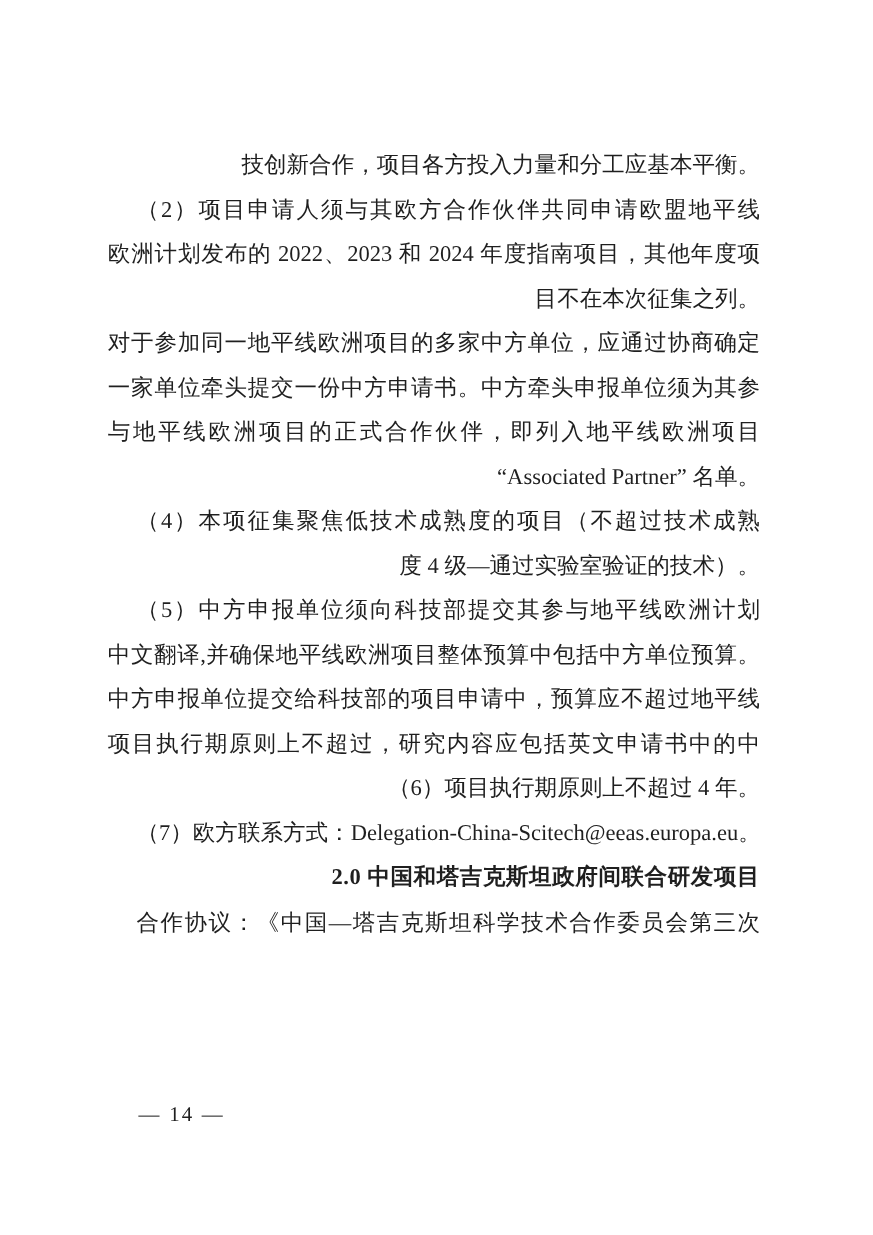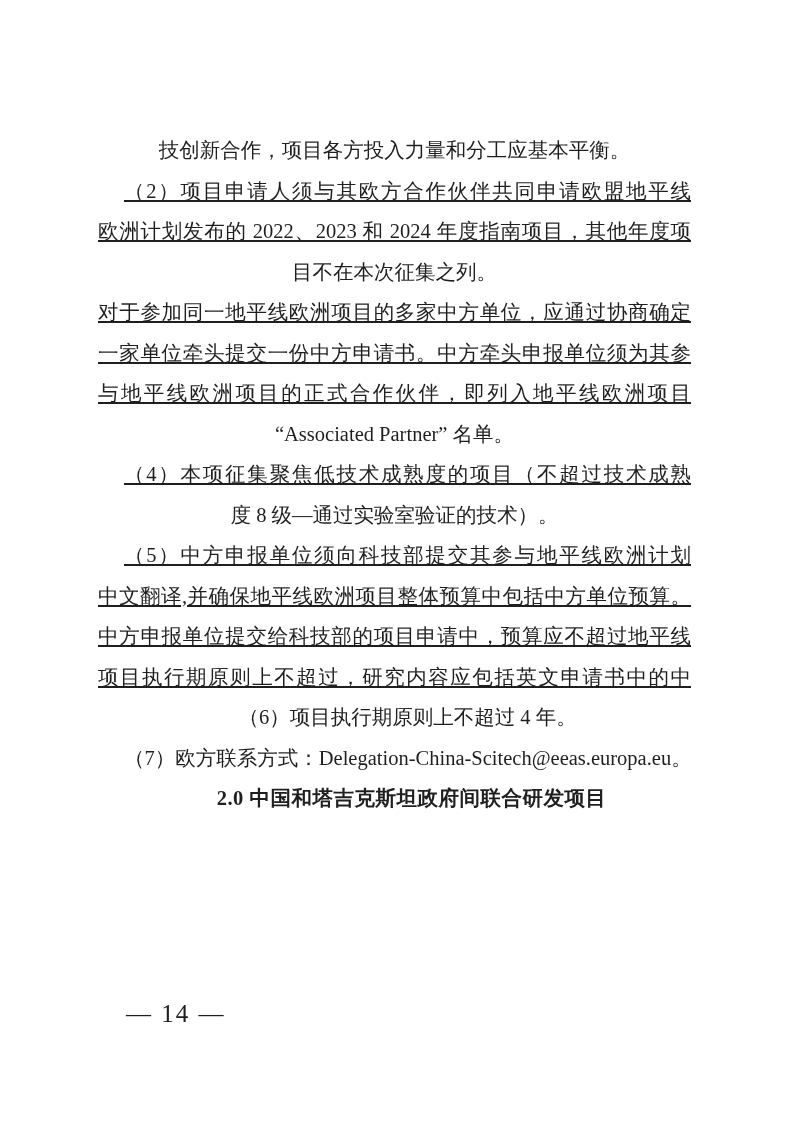--- a/index.html
+++ b/index.html
@@ -21,66 +21,66 @@
   .text-block{
     position:absolute;
     left:98px;top:130px;
     width:593px;
   }
   .line{
     height:40.5px;
     line-height:40.5px;
     font-size:20.5px;
     color:var(--text);
-    text-align:center;
+    text-align:right;
   }
   .line.justify{
     text-align:justify;
     text-align-last:justify;
-    text-decoration:underline;
     -moz-text-align-last:justify;
   }
   .line.nowrap{
     white-space:nowrap;
   }
   .line.indent{
     padding-left:26px;
   }
   .line.heading{
     font-weight:bold;
     padding-left:34px;
     letter-spacing:0.5px;
   }
   .page-number{
     position:absolute;
     left:126px;top:1001px;
-    font-size:25px;
+    font-size:19px;
     line-height:26px;
     color:var(--text);
     letter-spacing:2px;
     font-family:"Liberation Serif","DejaVu Serif",serif;
   }
 </style>
 </head>
 <body>
 
 <div class="page">
   <div class="text-block" id="text-block">
       <div class="line nowrap">技创新合作，项目各方投入力量和分工应基本平衡。</div>
       <div class="line indent justify">（2）项目申请人须与其欧方合作伙伴共同申请欧盟地平线</div>
       <div class="line justify">欧洲计划发布的 2022、2023 和 2024 年度指南项目，其他年度项</div>
       <div class="line nowrap">目不在本次征集之列。</div>
       <div class="line justify">对于参加同一地平线欧洲项目的多家中方单位，应通过协商确定</div>
       <div class="line justify">一家单位牵头提交一份中方申请书。中方牵头申报单位须为其参</div>
       <div class="line justify">与地平线欧洲项目的正式合作伙伴，即列入地平线欧洲项目</div>
       <div class="line nowrap">“Associated Partner” 名单。</div>
       <div class="line indent justify">（4）本项征集聚焦低技术成熟度的项目（不超过技术成熟</div>
-      <div class="line nowrap">度 8 级—通过实验室验证的技术）。</div>
+      <div class="line nowrap">度 4 级—通过实验室验证的技术）。</div>
       <div class="line indent justify">（5）中方申报单位须向科技部提交其参与地平线欧洲计划</div>
       <div class="line justify">中文翻译,并确保地平线欧洲项目整体预算中包括中方单位预算。</div>
       <div class="line justify">中方申报单位提交给科技部的项目申请中，预算应不超过地平线</div>
       <div class="line justify">项目执行期原则上不超过，研究内容应包括英文申请书中的中</div>
       <div class="line indent nowrap">（6）项目执行期原则上不超过 4 年。</div>
       <div class="line indent nowrap">（7）欧方联系方式：Delegation-China-Scitech@eeas.europa.eu。</div>
       <div class="line heading nowrap">2.0 中国和塔吉克斯坦政府间联合研发项目</div>
+      <div class="line indent justify">合作协议：《中国—塔吉克斯坦科学技术合作委员会第三次</div>
     </div>
   <div class="page-number">— 14 —</div>
 </div>
 
 </body></html>

